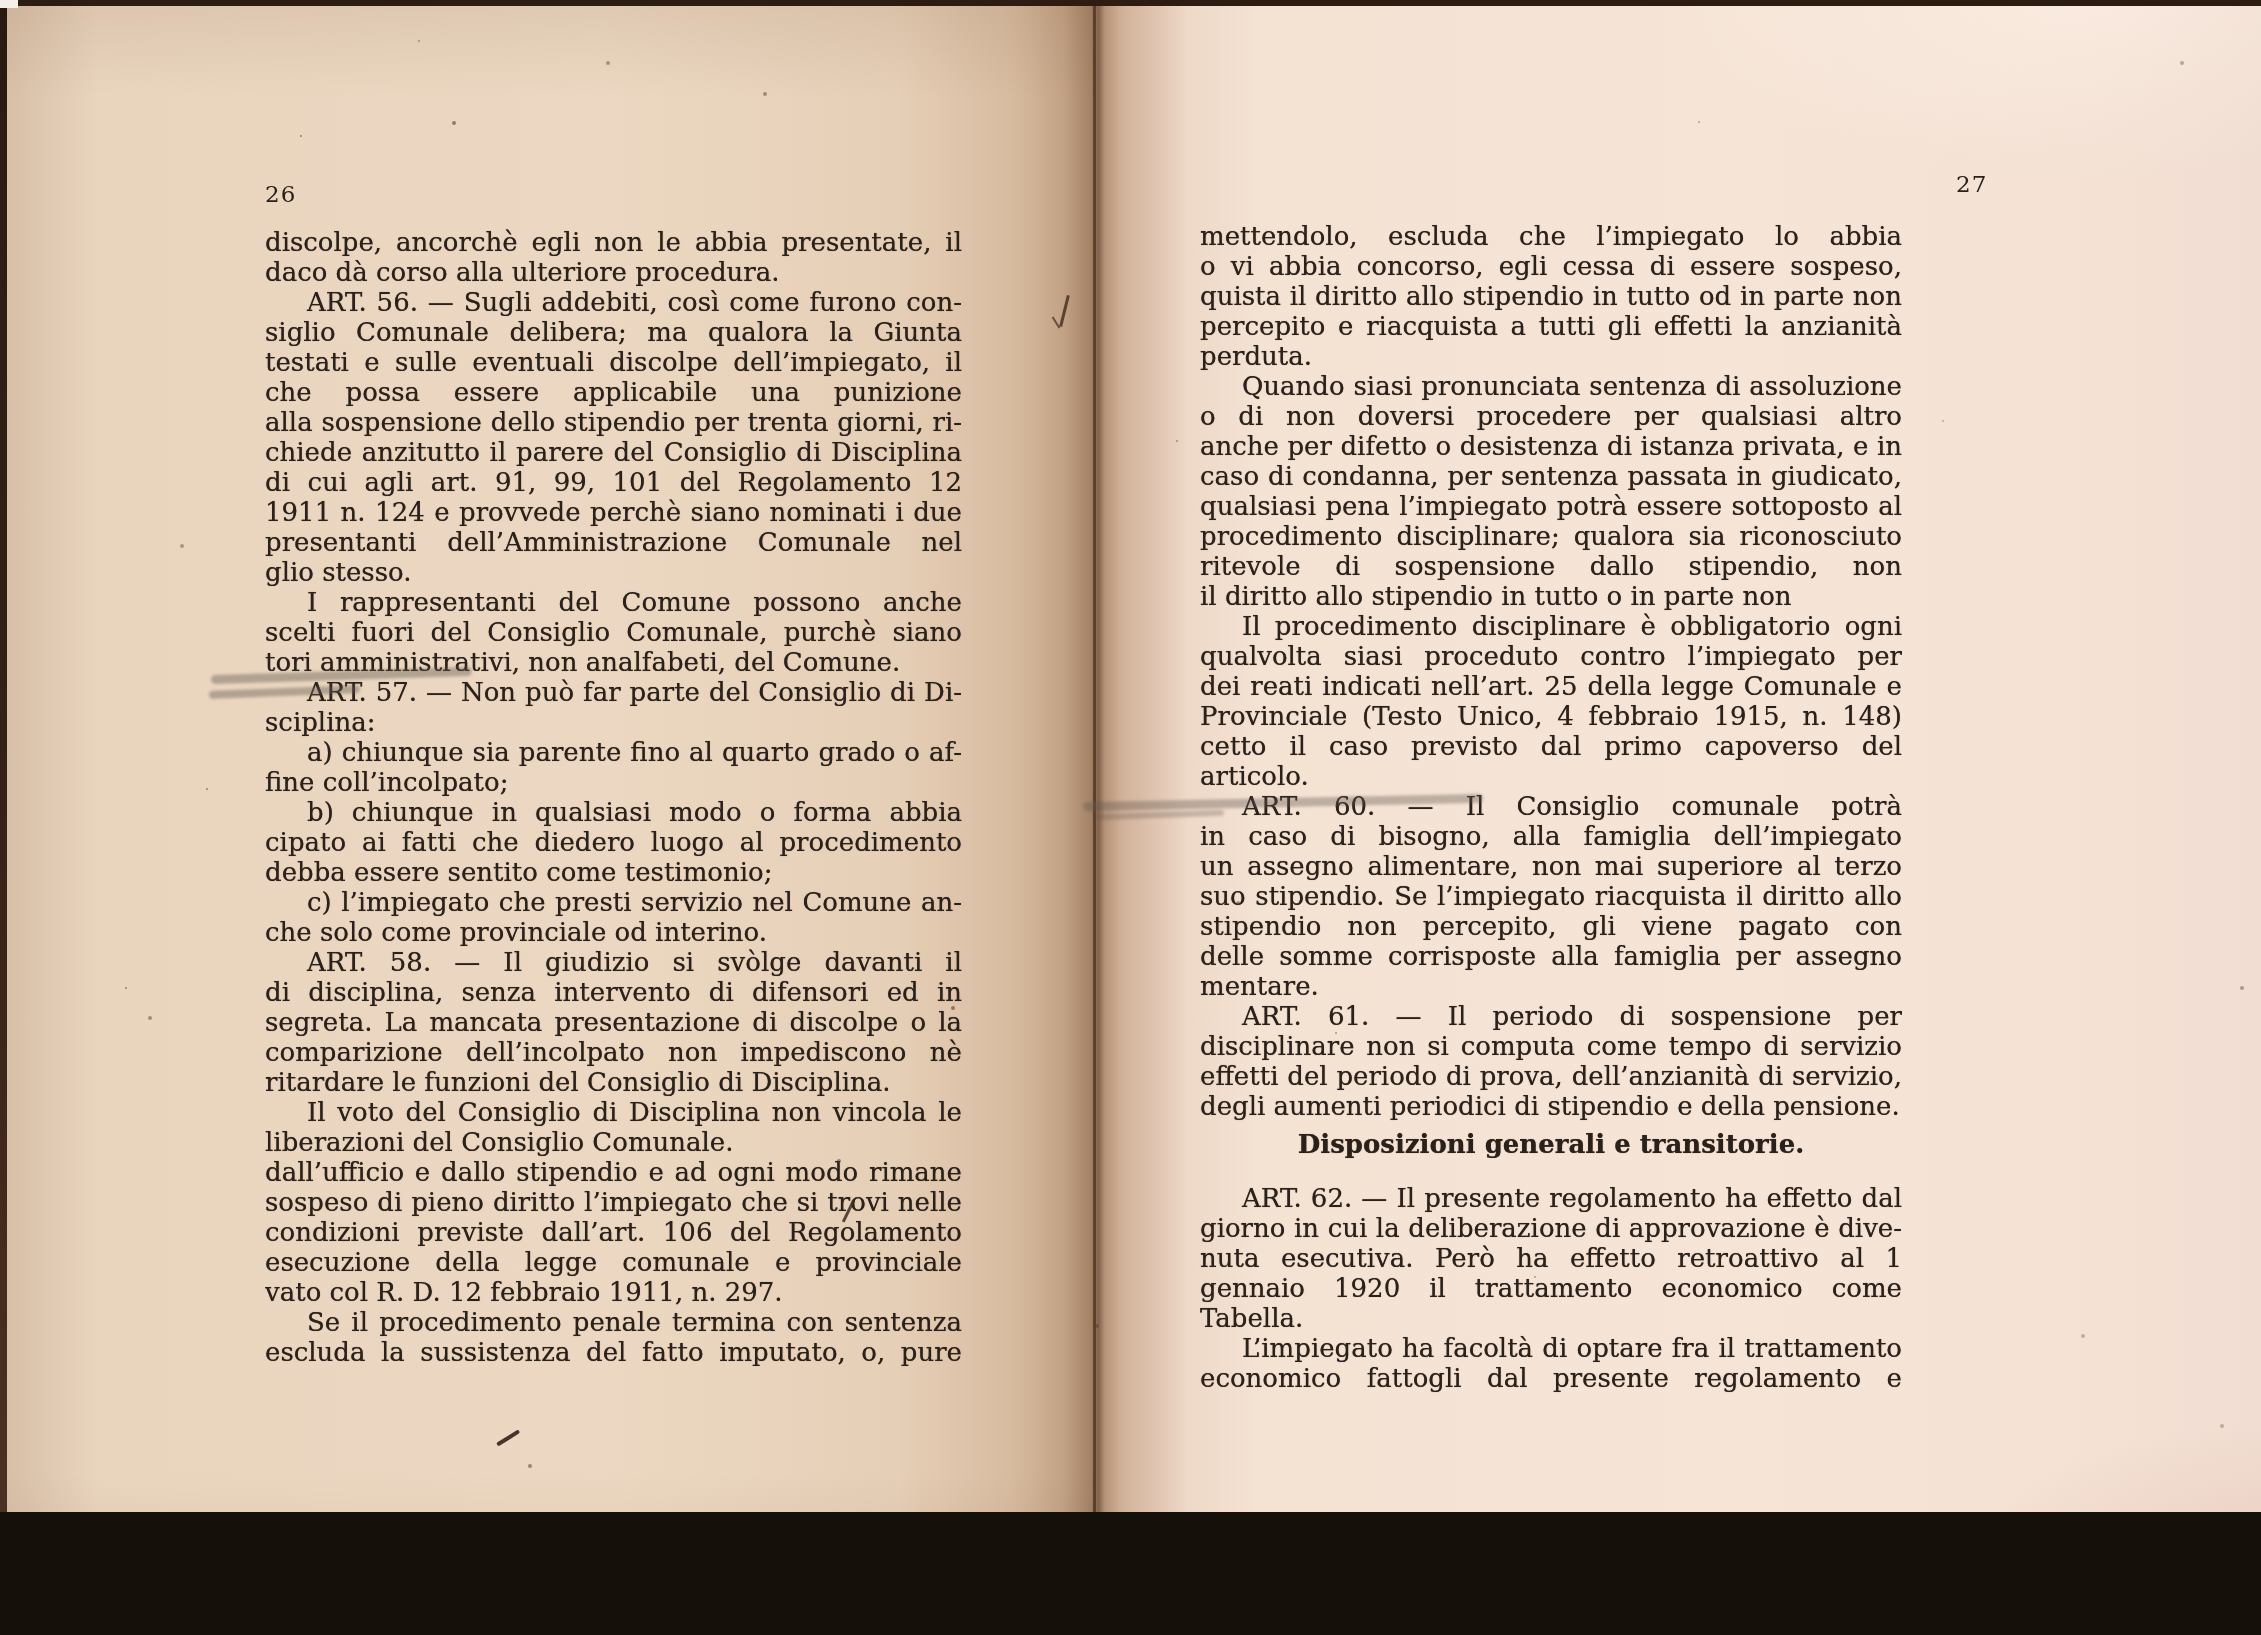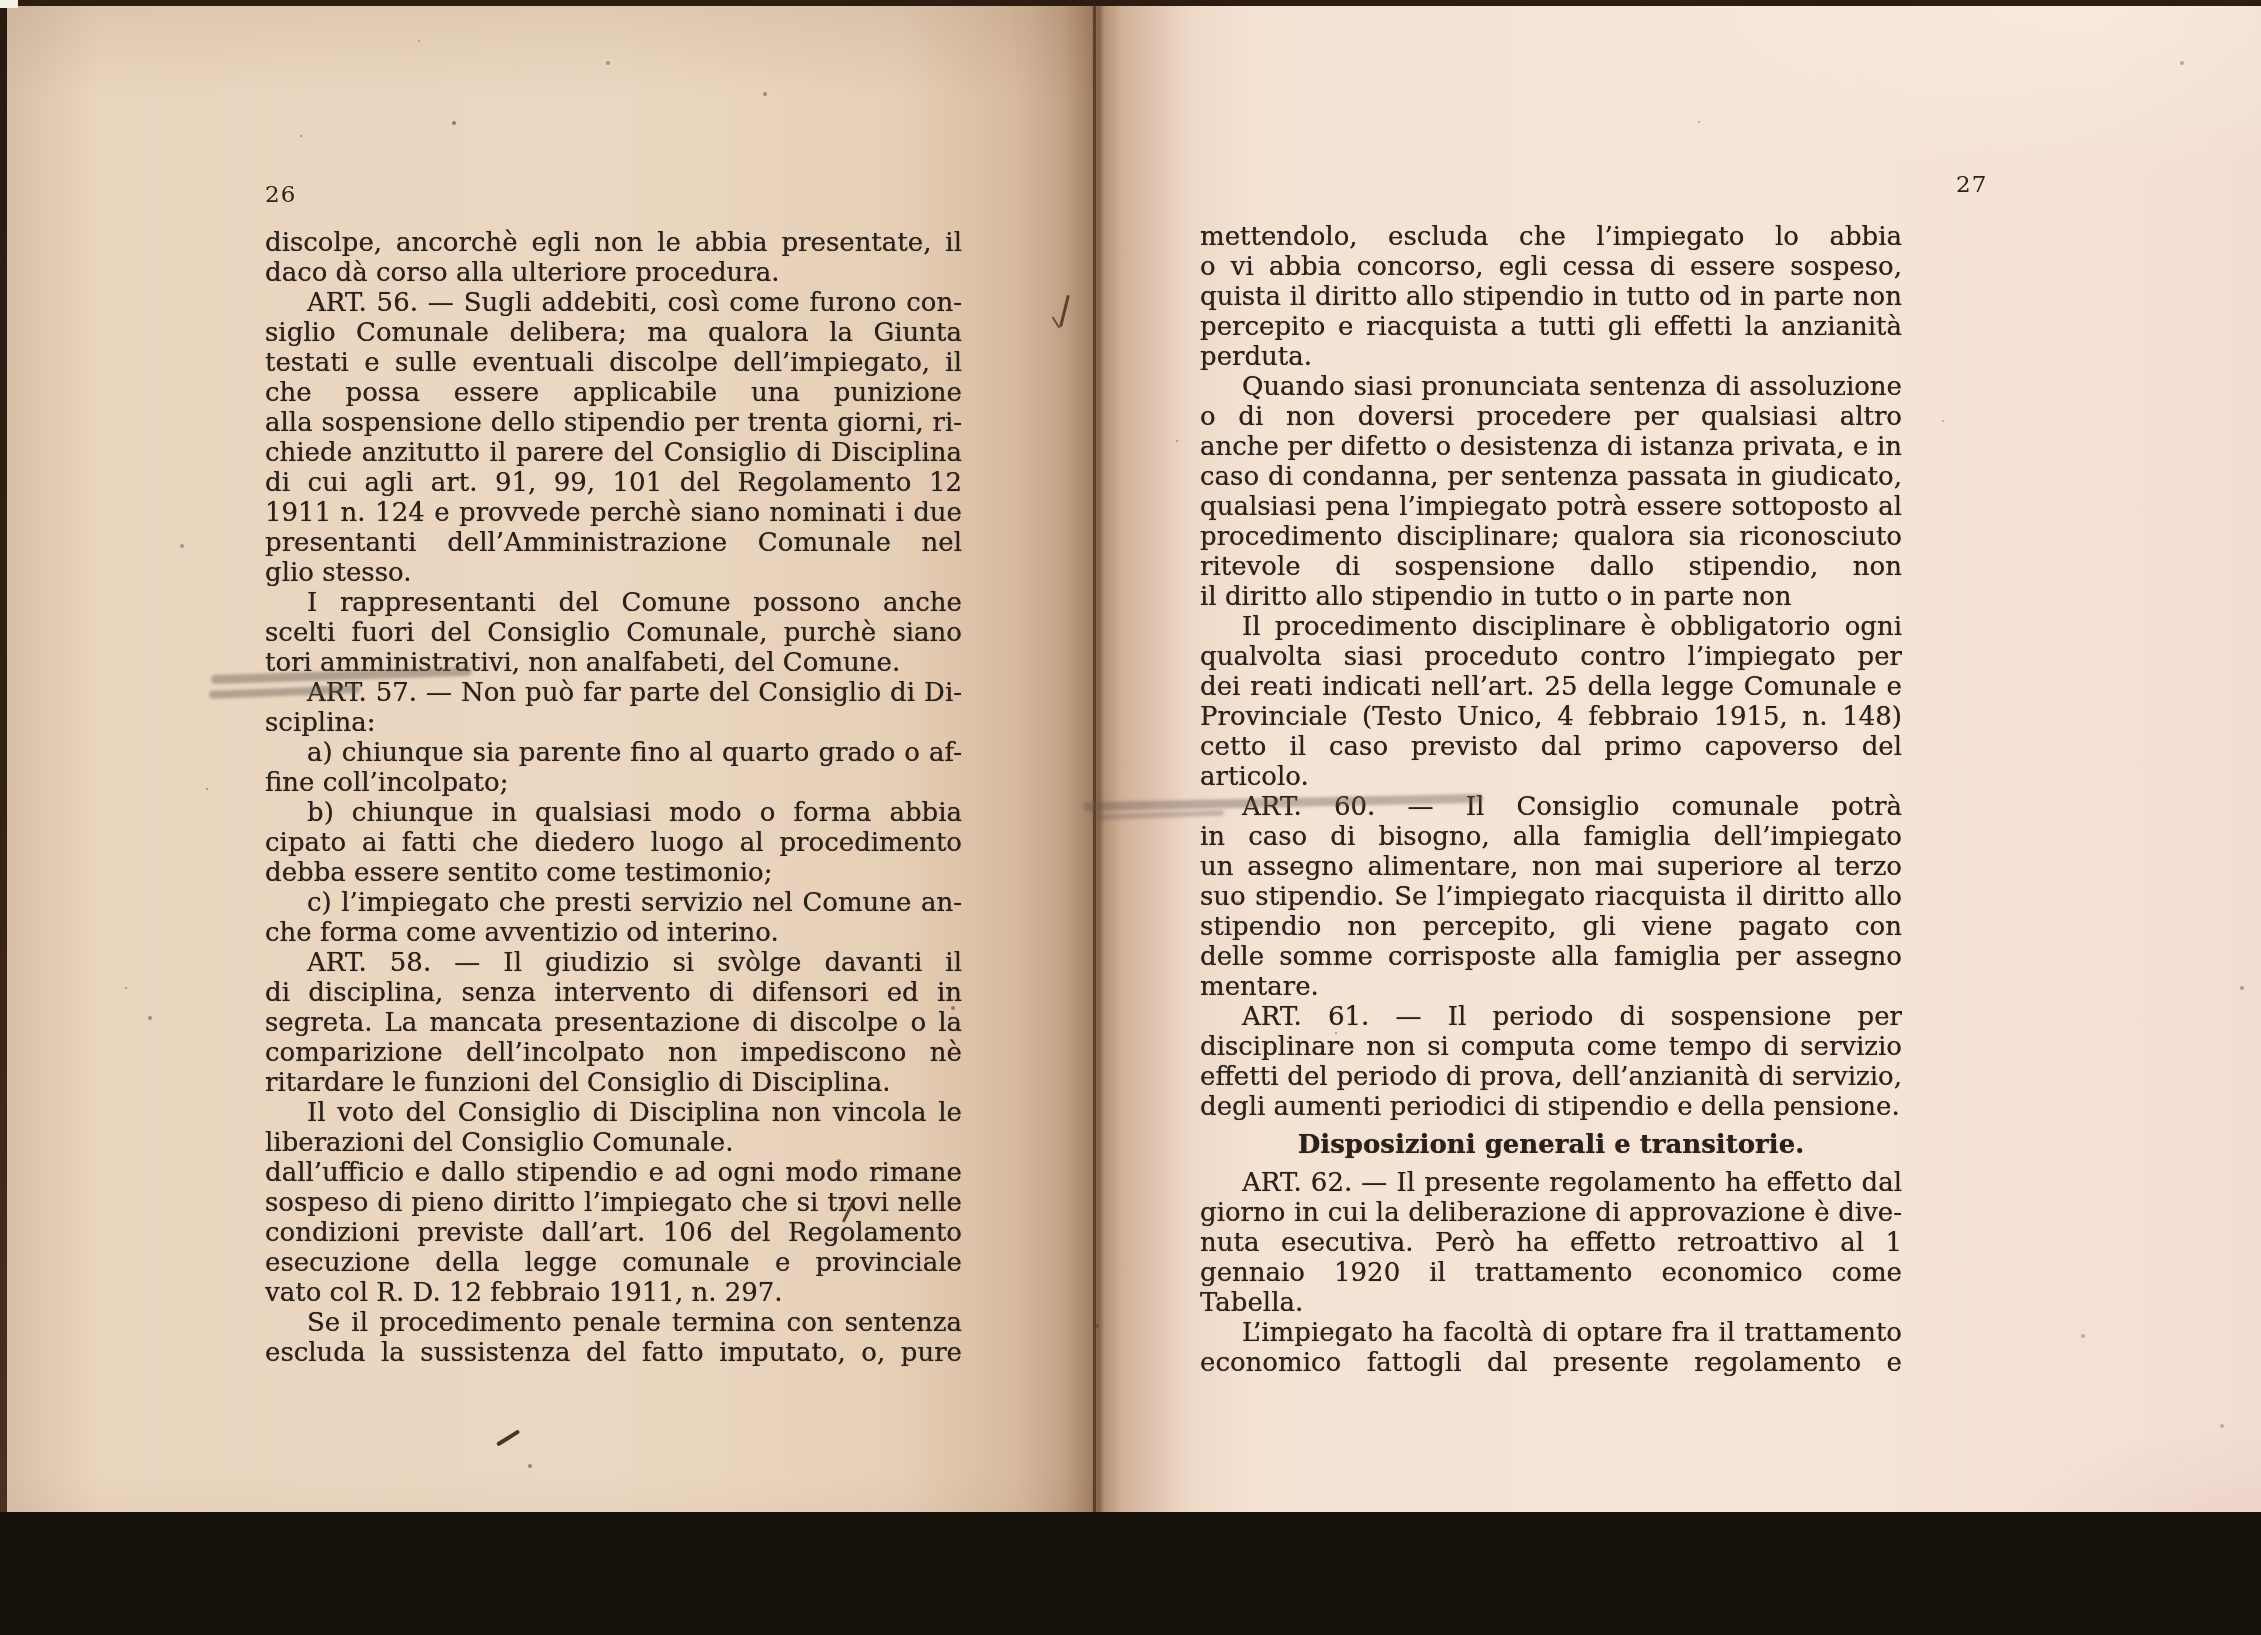--- a/index.html
+++ b/index.html
@@ -133,21 +133,21 @@
       <div class="line jst">scelti fuori del Consiglio Comunale, purchè siano elet-</div>
       <div class="line">tori amministrativi, non analfabeti, del Comune.</div>
       <div class="line ind jst">ART. 57. — Non può far parte del Consiglio di Di-</div>
       <div class="line">sciplina:</div>
       <div class="line ind jst">a) chiunque sia parente fino al quarto grado o af-</div>
       <div class="line">fine coll’incolpato;</div>
       <div class="line ind jst">b) chiunque in qualsiasi modo o forma abbia parte-</div>
       <div class="line jst">cipato ai fatti che diedero luogo al procedimento ovvero</div>
       <div class="line">debba essere sentito come testimonio;</div>
       <div class="line ind jst">c) l’impiegato che presti servizio nel Comune an-</div>
-      <div class="line">che forma come avventizio od interino.</div>
+      <div class="line">che solo come provinciale od interino.</div>
       <div class="line ind jst">ART. 58. — Il giudizio si svòlge davanti il Consiglio</div>
       <div class="line jst">di disciplina, senza intervento di difensori ed in seduta</div>
       <div class="line jst">segreta. La mancata presentazione di discolpe o la non</div>
       <div class="line jst">comparizione dell’incolpato non impediscono nè possono</div>
       <div class="line">ritardare le funzioni del Consiglio di Disciplina.</div>
       <div class="line ind jst">Il voto del Consiglio di Disciplina non vincola le de-</div>
       <div class="line">liberazioni del Consiglio Comunale.</div>
       <div class="line jst">dall’ufficio e dallo stipendio e ad ogni modo rimane</div>
       <div class="line jst">sospeso di pieno diritto l’impiegato che si trovi nelle</div>
       <div class="line jst">condizioni previste dall’art. 106 del Regolamento per la</div>
@@ -181,21 +181,21 @@
       <div class="line jst">un assegno alimentare, non mai superiore al terzo del</div>
       <div class="line jst">suo stipendio. Se l’impiegato riacquista il diritto allo</div>
       <div class="line jst">stipendio non percepito, gli viene pagato con detrazione</div>
       <div class="line jst">delle somme corrisposte alla famiglia per assegno ali-</div>
       <div class="line">mentare.</div>
       <div class="line ind jst">ART. 61. — Il periodo di sospensione per punizione</div>
       <div class="line jst">disciplinare non si computa come tempo di servizio agli</div>
       <div class="line jst">effetti del periodo di prova, dell’anzianità di servizio,</div>
       <div class="line">degli aumenti periodici di stipendio e della pensione.</div>
       <div class="line heading" style="margin-top: 8px;">Disposizioni generali e transitorie.</div>
-      <div class="line ind jst" style="margin-top: 8px;">ART. 62. — Il presente regolamento ha effetto dal</div>
+      <div class="line ind jst" style="margin-top: 24px;">ART. 62. — Il presente regolamento ha effetto dal</div>
       <div class="line jst">giorno in cui la deliberazione di approvazione è dive-</div>
       <div class="line jst">nuta esecutiva. Però ha effetto retroattivo al 1</div>
       <div class="line jst">gennaio 1920 il trattamento economico come all’unita</div>
       <div class="line">Tabella.</div>
       <div class="line ind jst">L’impiegato ha facoltà di optare fra il trattamento</div>
       <div class="line jst">economico fattogli dal presente regolamento e quello a</div>
     </div>
 
   <div class="mark smudge smudge-l1"></div>
   <div class="mark smudge smudge-l2"></div>

